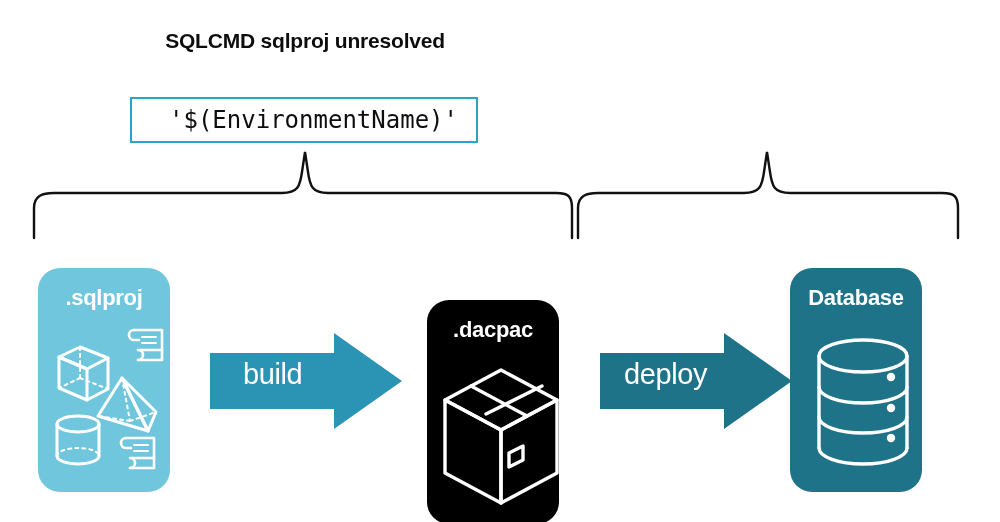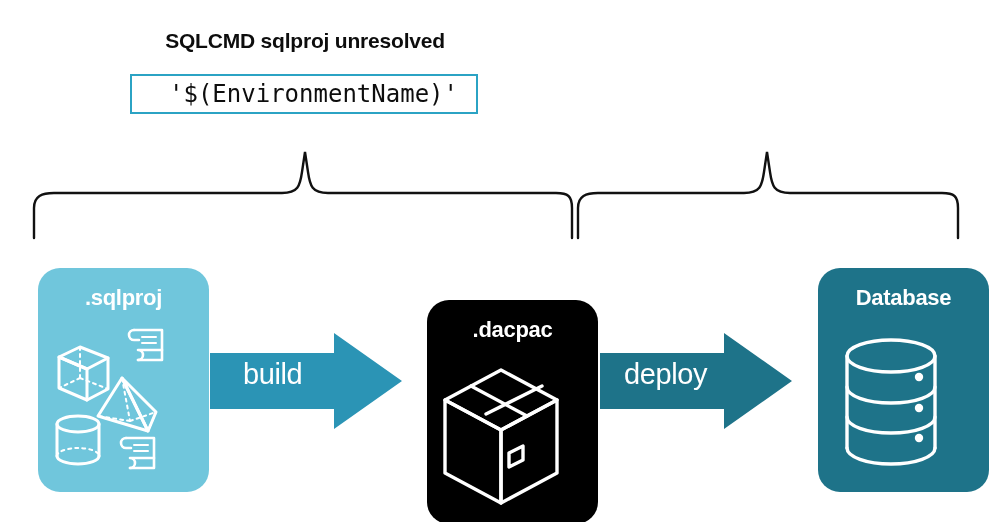--- a/index.html
+++ b/index.html
@@ -47,42 +47,42 @@
     background: #ffffff;
     display: flex;
     align-items: center;
     justify-content: center;
     font-family: "DejaVu Sans Mono", "Liberation Mono", monospace;
     font-size: 24px;
     color: #0d0d0d;
     letter-spacing: 0px;
     white-space: nowrap;
   }
-  #code-left  { left: 130px; top: 74px; width: 348px; height: 40px; padding-left: 19px; }
+  #code-left  { left: 130px; top: 97px; width: 348px; height: 46px; padding-left: 19px; }
   #code-right { left: 668px; top: 87px; width: 198px; height: 51px; }
 
   
   #braces {
     position: absolute;
     left: 0; top: 0;
     width: 1000px; height: 522px;
     pointer-events: none;
   }
 
   
   .card {
     position: absolute;
     border-radius: 22px;
     top: 268px;
-    width: 171px;
+    width: 132px;
     height: 224px;
   }
   #card-sqlproj  { left: 38px;  background: #70c6dc; }
   #card-dacpac   { left: 427px; background: #000000; margin-top: 32px; }
-  #card-database { left: 818px; background: #1e7389; }
+  #card-database { left: 790px; background: #1e7389; }
 
   .card-label {
     position: absolute;
     left: 0;
     right: 0;
     top: 17px;
     text-align: center;
     font-family: "Liberation Sans", sans-serif;
     font-weight: bold;
     font-size: 22px;

